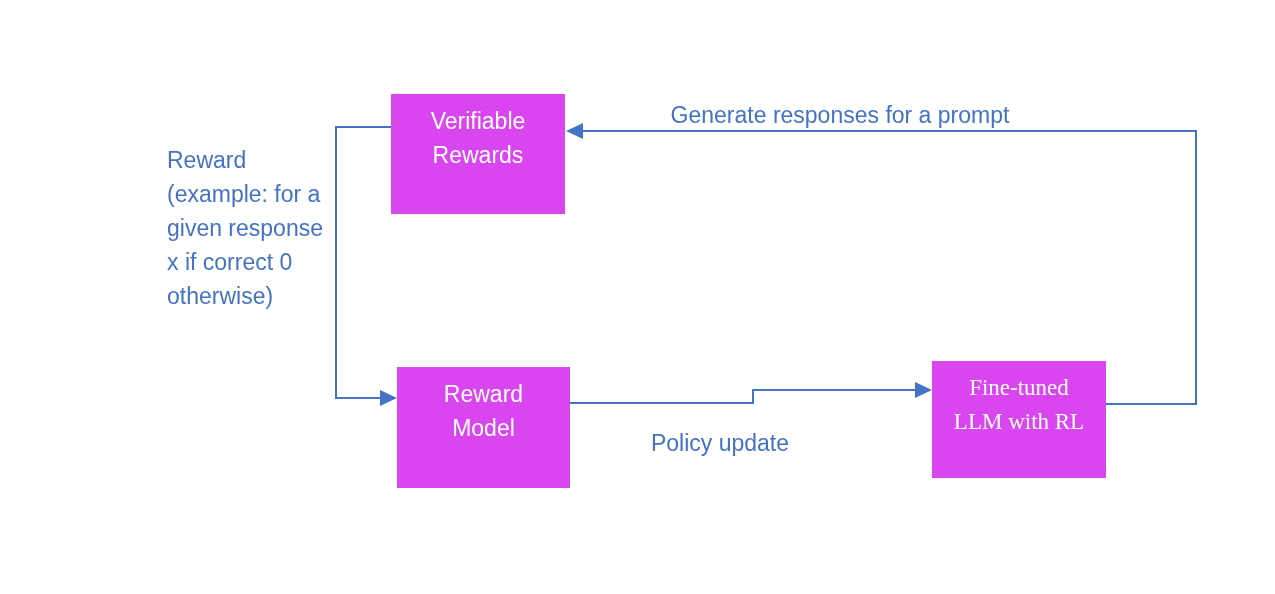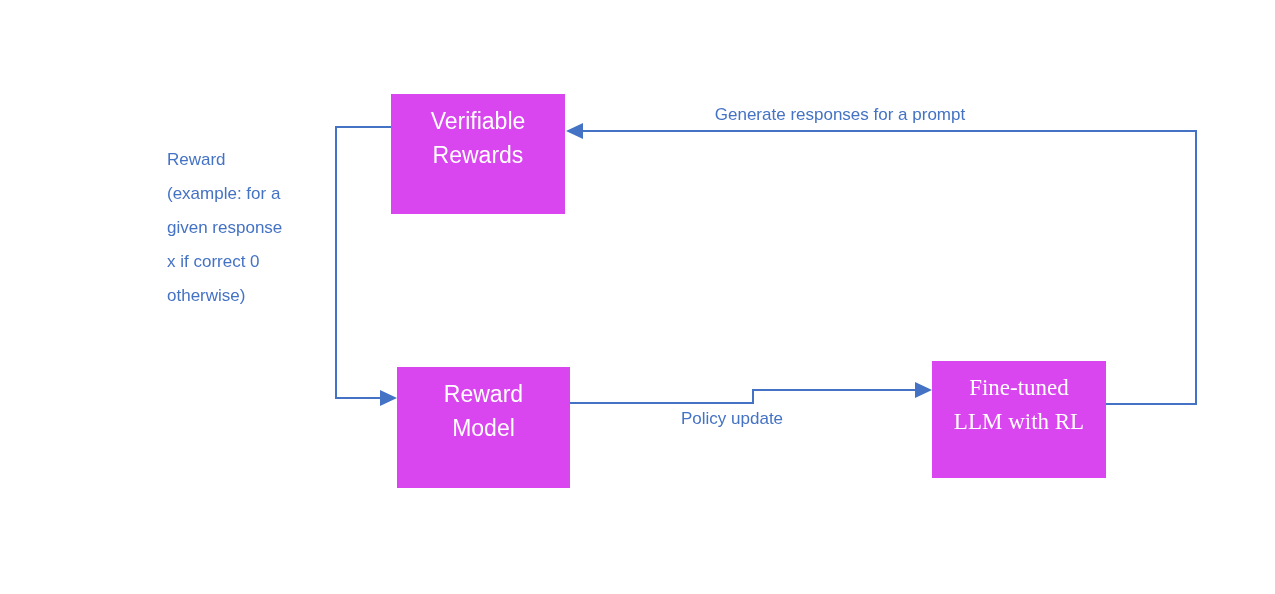--- a/index.html
+++ b/index.html
@@ -34,35 +34,35 @@
     white-space: pre-line;
     padding-top: 10px;
     margin-top: 12px;
   }
   .node-verifiable { left: 391px; top: 82px;  width: 174px; height: 120px; }
   .node-reward     { left: 397px; top: 355px; width: 173px; height: 121px; }
   .node-llm        { left: 932px; top: 349px; width: 174px; height: 117px; font-family: Liberation Serif, serif; }
   .edge-label {
     position: absolute;
     color: #4472C4;
-    font-size: 17px;
+    font-size: 23px;
     line-height: 34px;
   }
   .label-generate {
     left: 660px; top: 98px; width: 360px;
     text-align: center;
   }
   .label-reward {
     left: 167px; top: 143px; width: 175px;
     text-align: left;
     white-space: pre-line;
   }
   .label-policy {
-    left: 645px; top: 402px; width: 150px;
-    margin-left: 36px;
+    left: 645px; top: 426px; width: 150px;
+    text-align: center;
   }
 </style>
 </head>
 <body>
 
 <div class="canvas">
 
   <svg class="edges-svg" viewBox="0 0 1275 594" xmlns="http://www.w3.org/2000/svg">
 
     <g>

